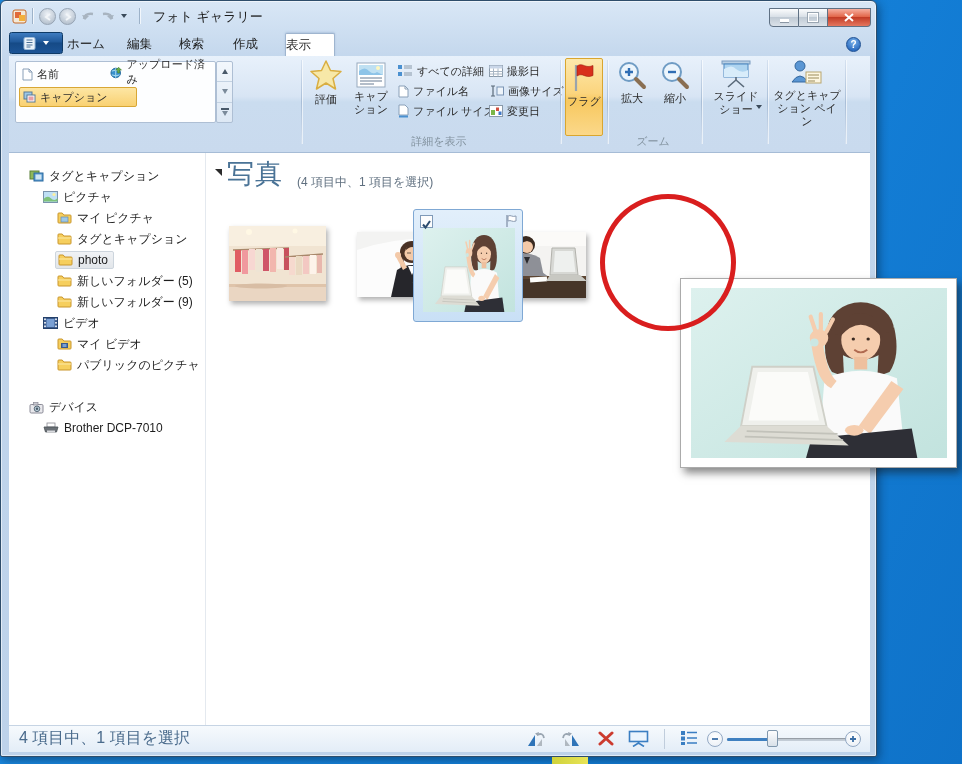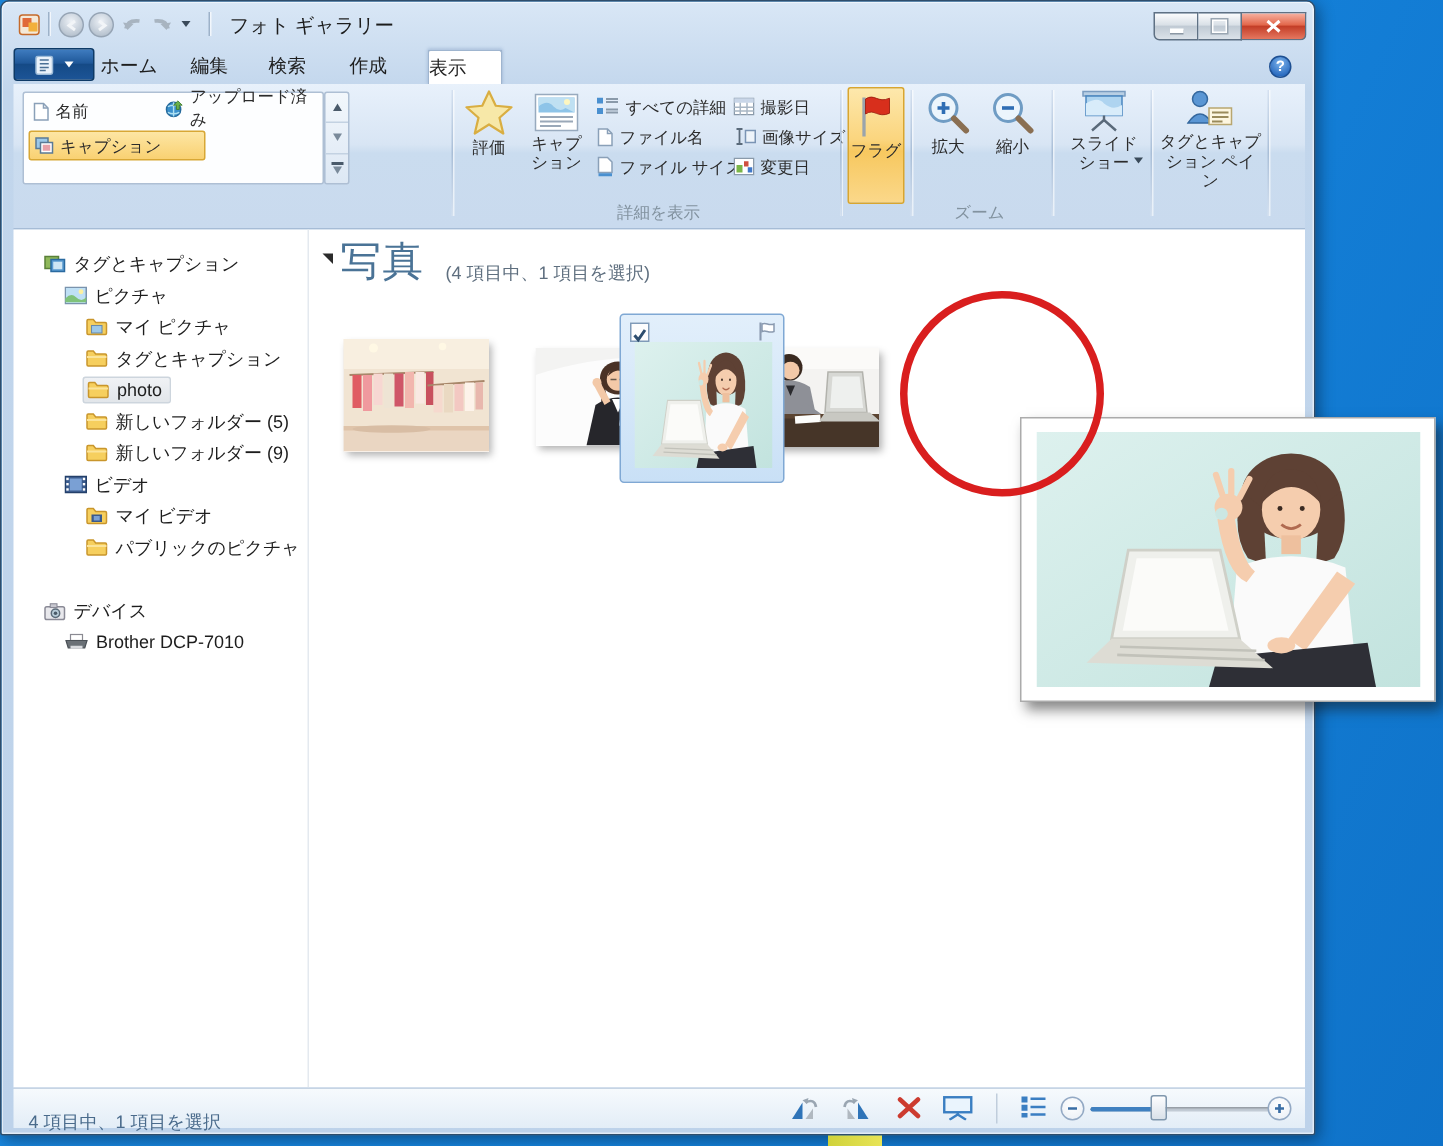--- a/index.html
+++ b/index.html
@@ -82,21 +82,21 @@
   .sect-title{font-size:27px;color:#4a7396;letter-spacing:1px;}
   .sect-count{font-size:12px;color:#5f6f7f;}
   
   .preview{left:680px;top:278px;width:277px;height:190px;background:#fff;border:1px solid #ababab;
     box-sizing:border-box;box-shadow:4px 5px 8px rgba(20,20,20,.5);z-index:5;}
   .redcircle{left:600px;top:194px;width:136px;height:137px;border:5px solid #d91e1e;border-radius:50%;
     box-sizing:border-box;z-index:6;}
   
   .statusbar{left:8px;top:724px;width:861px;height:27px;border-top:1px solid #c6d4e4;
     background:linear-gradient(180deg,#f6fafd,#e3edf7);box-sizing:border-box;}
-  .status-text{left:10px;top:14px;font-size:12px;color:#4a6b8c;white-space:nowrap;}
+  .status-text{left:10px;top:2px;font-size:16px;color:#4a6b8c;white-space:nowrap;}
   .sbico{top:4px;display:flex;align-items:center;justify-content:center;}
   .sldtrack{left:718px;top:12px;width:120px;height:3px;background:#c3ccd6;border-radius:2px;box-shadow:inset 0 1px 1px rgba(0,0,0,.25);}
   .sldfill{left:718px;top:12px;width:44px;height:3px;background:#3f80c0;border-radius:2px;}
   .sldhandle{left:758px;top:4px;width:11px;height:17px;border:1px solid #8097ad;border-radius:2px;box-sizing:border-box;
     background:linear-gradient(180deg,#fdfdfe,#d9e1e9);}
   .sbcirc{width:16px;height:16px;border-radius:50%;border:1px solid #93a9c4;box-sizing:border-box;
     background:radial-gradient(circle at 50% 35%,#ffffff,#e8eef5);display:flex;align-items:center;justify-content:center;}
   .sliver{left:552px;top:757px;width:36px;height:7px;background:linear-gradient(90deg,#cfd23a,#e8e457);}
 </style>
 </head>

